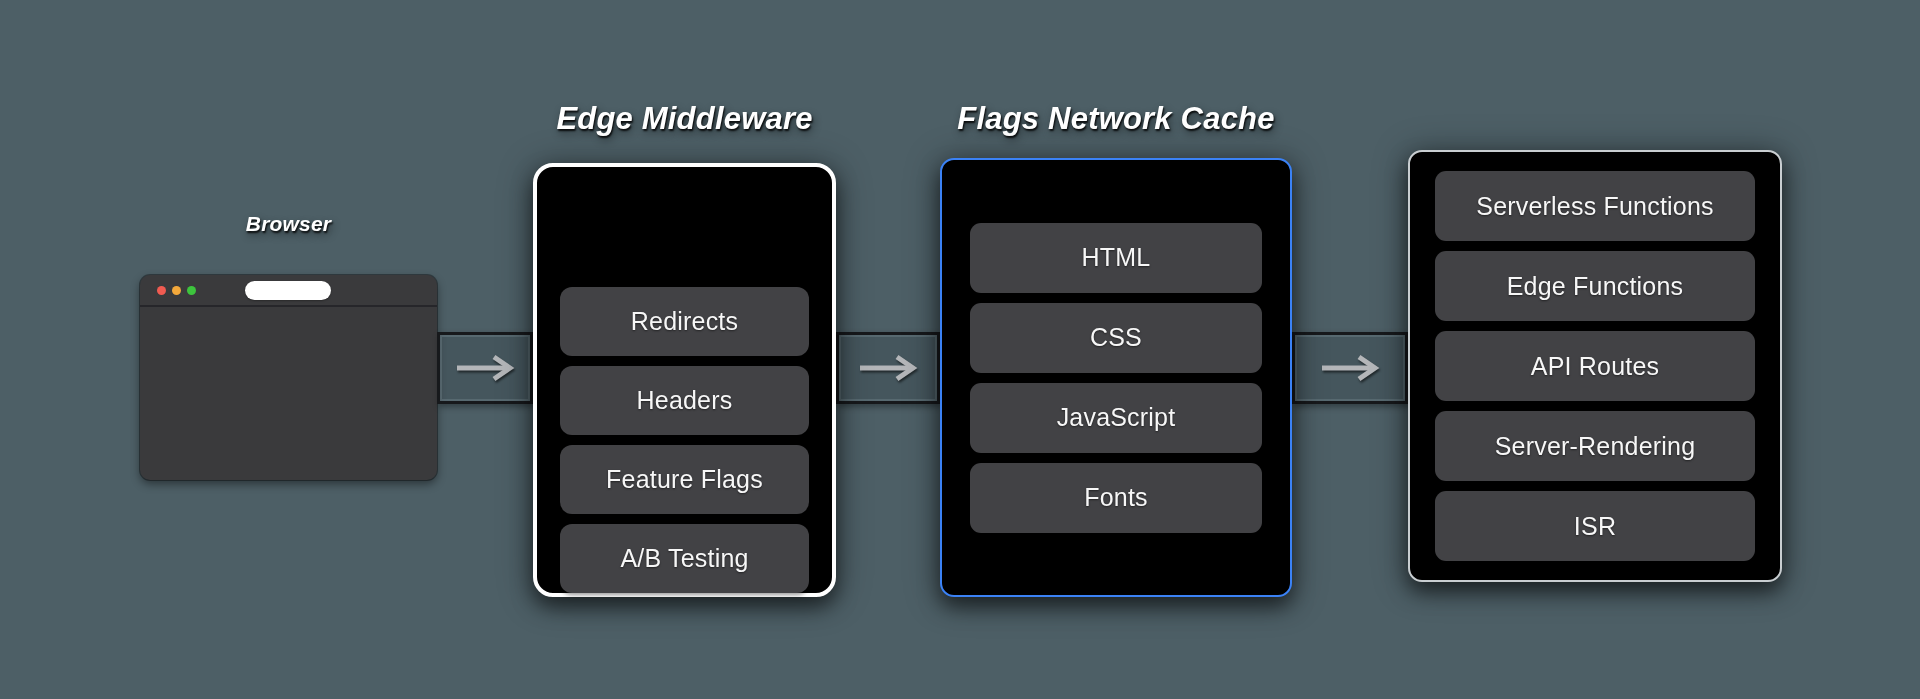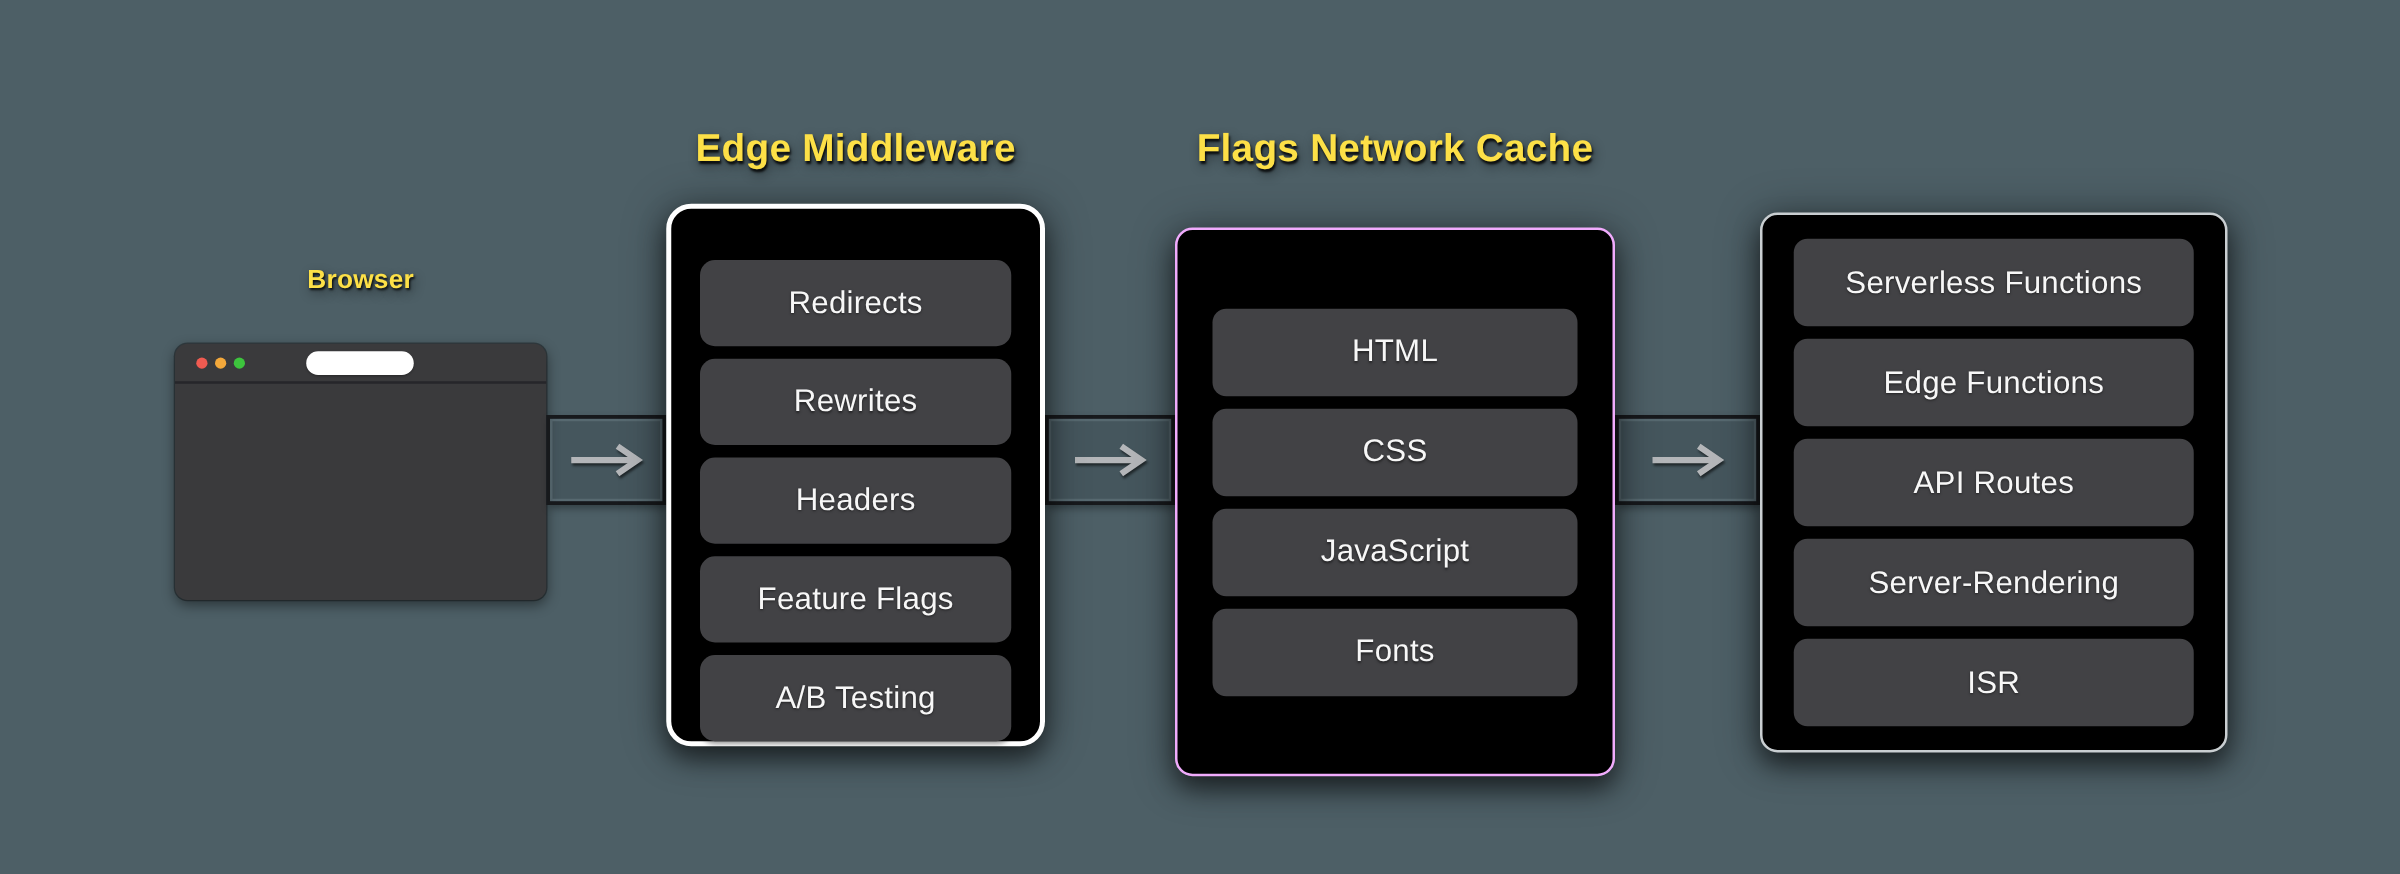--- a/index.html
+++ b/index.html
@@ -6,23 +6,24 @@
   body{
     width:1920px;height:699px;
     background:#4d5f66;
     font-family:"Liberation Sans",sans-serif;
     overflow:hidden;position:relative;
   }
   .stage{position:absolute;inset:0;}
 
   
   .sec-title{
-    position:absolute;color:#fde047;font-weight:700;font-size:31px;
+    position:absolute;color:#ffffff;font-weight:700;font-size:31px;
     text-align:center;letter-spacing:.2px;line-height:36px;
     text-shadow:1px 2px 2px rgba(0,0,0,.85),2px 4px 9px rgba(0,0,0,.45);
+    font-style:italic;
   }
   #title-browser{left:140px;top:206px;width:297px;font-size:21px;}
   #title-mw{left:533px;top:101px;width:303px;}
   #title-cache{left:940px;top:101px;width:352px;}
   #title-fn{left:1408px;top:101px;width:374px;}
 
   
   .browser{
     position:absolute;left:140px;top:275px;width:297px;height:205px;
     background:#3a3a3c;border-radius:10px;box-sizing:border-box;
@@ -55,22 +56,22 @@
 
   
   .panel{
     position:absolute;background:#000000;box-sizing:border-box;
     display:flex;flex-direction:column;justify-content:center;gap:10px;
     box-shadow:0 10px 20px rgba(0,0,0,.5),0 3px 35px rgba(0,0,0,.4);
   }
   #panel-mw{left:533px;top:163px;width:303px;height:434px;
     border:4px solid #ffffff;border-radius:20px;padding:0 23px;justify-content:flex-end;}
   #panel-cache{left:940px;top:158px;width:352px;height:439px;
-    border:2px solid #f0abfc;border-radius:14px;padding:0 28px;margin-top:24px;}
-  #panel-fn{left:1408px;top:170px;width:374px;height:432px;
+    border:2px solid #3b82f6;border-radius:14px;padding:0 28px;}
+  #panel-fn{left:1408px;top:150px;width:374px;height:432px;
     border:2px solid #c9ced1;border-radius:14px;padding:0 25px;}
 
   .node{
     height:70px;background:#424245;border-radius:11px;
     display:flex;align-items:center;justify-content:center;
     color:#f7f7f7;font-size:25px;letter-spacing:.2px;
     box-shadow:0 2px 4px rgba(0,0,0,.4);
     text-shadow:0 1px 2px rgba(0,0,0,.5);
     white-space:nowrap;
   }
@@ -117,21 +118,20 @@
     <svg class="arrow-svg" width="64" height="30" viewBox="0 0 64 30">
       <g stroke="#b4b6b9" stroke-width="5" fill="none">
         <path d="M4 15 H 54"></path>
           <path d="M41 4 L 57 15 L 41 26"></path>
       </g>
     </svg>
   </div>
 
   <div class="panel" id="panel-mw">
     <div class="node">Redirects</div>
-    <div class="node">Rewrites</div>
     <div class="node">Headers</div>
     <div class="node">Feature Flags</div>
     <div class="node">A/B Testing</div>
   </div>
 
   <div class="panel" id="panel-cache">
     <div class="node">HTML</div>
     <div class="node">CSS</div>
     <div class="node">JavaScript</div>
     <div class="node">Fonts</div>

